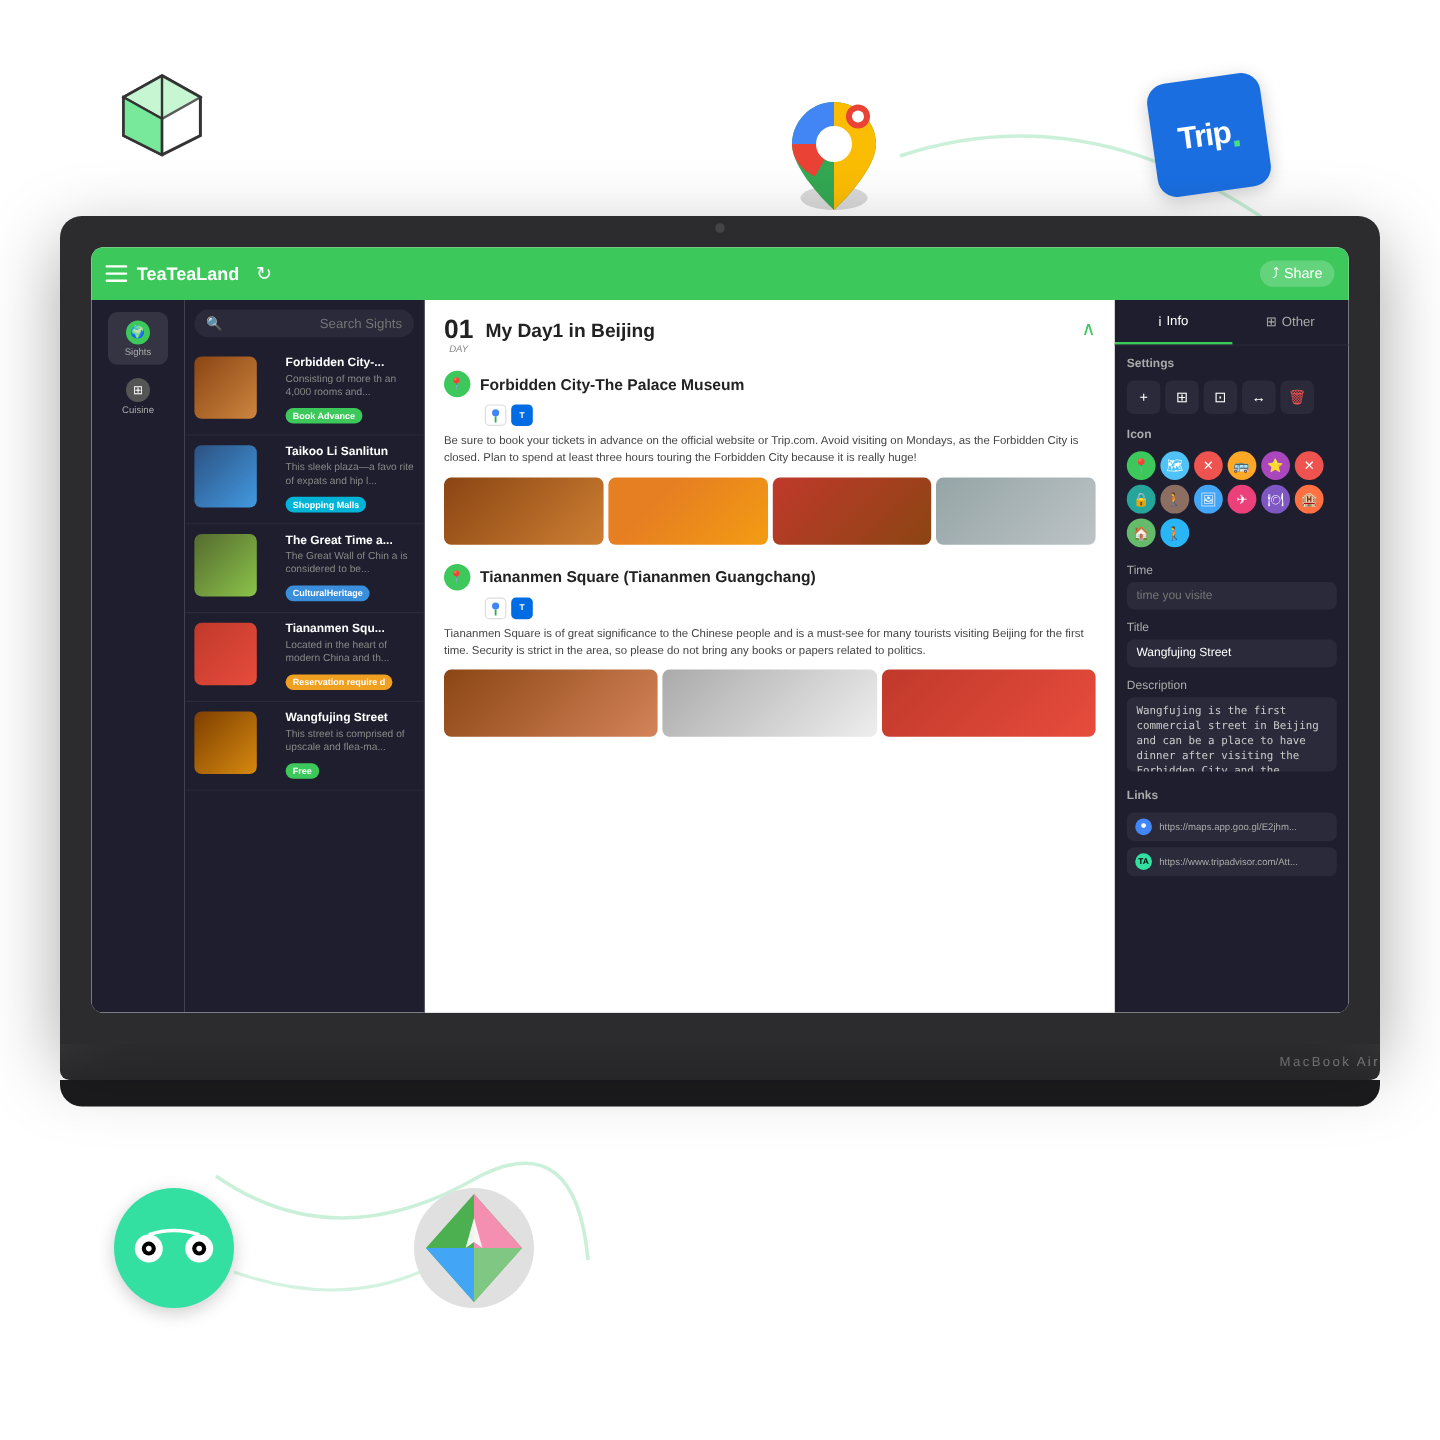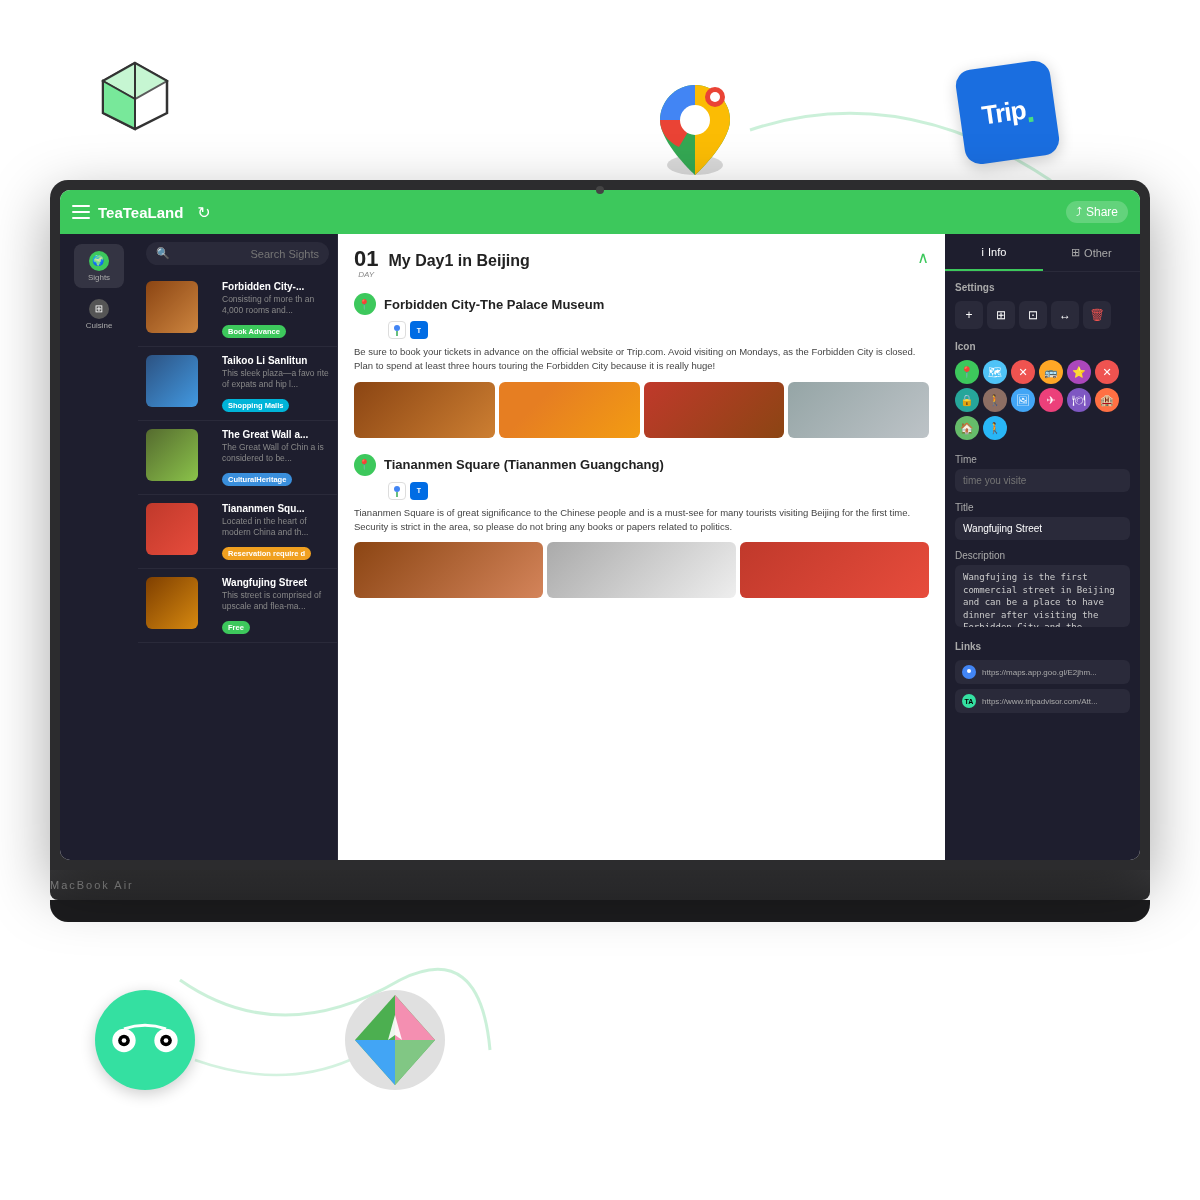--- a/index.html
+++ b/index.html
@@ -76,21 +76,21 @@
       height: 750px;
       z-index: 20;
     }
 
     .laptop-body {
       position: relative;
       width: 100%;
       height: 690px;
       background: #2c2c2e;
       border-radius: 18px 18px 0 0;
-      padding: 10px;
+      padding: 26px;
       box-shadow: 0 20px 60px rgba(0,0,0,0.35);
     }
 
     .laptop-camera {
       position: absolute;
       top: 6px;
       left: 50%;
       transform: translateX(-50%);
       width: 8px;
       height: 8px;
@@ -108,21 +108,21 @@
       flex-direction: column;
     }
 
     .laptop-base {
       width: 100%;
       height: 30px;
       background: linear-gradient(180deg, #3a3a3c, #2c2c2e);
       border-radius: 0 0 8px 8px;
       display: flex;
       align-items: center;
-      justify-content: flex-start;
+      justify-content: flex-end;
     }
 
     .laptop-brand {
       color: #888;
       font-size: 11px;
       letter-spacing: 2px;
     }
 
     .laptop-base-bottom {
       width: 100%;
@@ -735,21 +735,21 @@
               <div class="sight-thumb thumb-taikoo"></div>
               <div class="sight-info">
                 <div class="sight-name">Taikoo Li Sanlitun</div>
                 <div class="sight-desc">This sleek plaza—a favo rite of expats and hip l...</div>
                 <span class="sight-tag tag-teal">Shopping Malls</span>
               </div>
             </div>
             <div class="sight-item">
               <div class="sight-thumb thumb-wall"></div>
               <div class="sight-info">
-                <div class="sight-name">The Great Wall a...</div>
+                <div class="sight-name">The Great Time a...</div>
                 <div class="sight-desc">The Great Wall of Chin a is considered to be...</div>
                 <span class="sight-tag tag-blue">CulturalHeritage</span>
               </div>
             </div>
             <div class="sight-item">
               <div class="sight-thumb thumb-tiananmen"></div>
               <div class="sight-info">
                 <div class="sight-name">Tiananmen Squ...</div>
                 <div class="sight-desc">Located in the heart of modern China and th...</div>
                 <span class="sight-tag tag-orange">Reservation require d</span>

